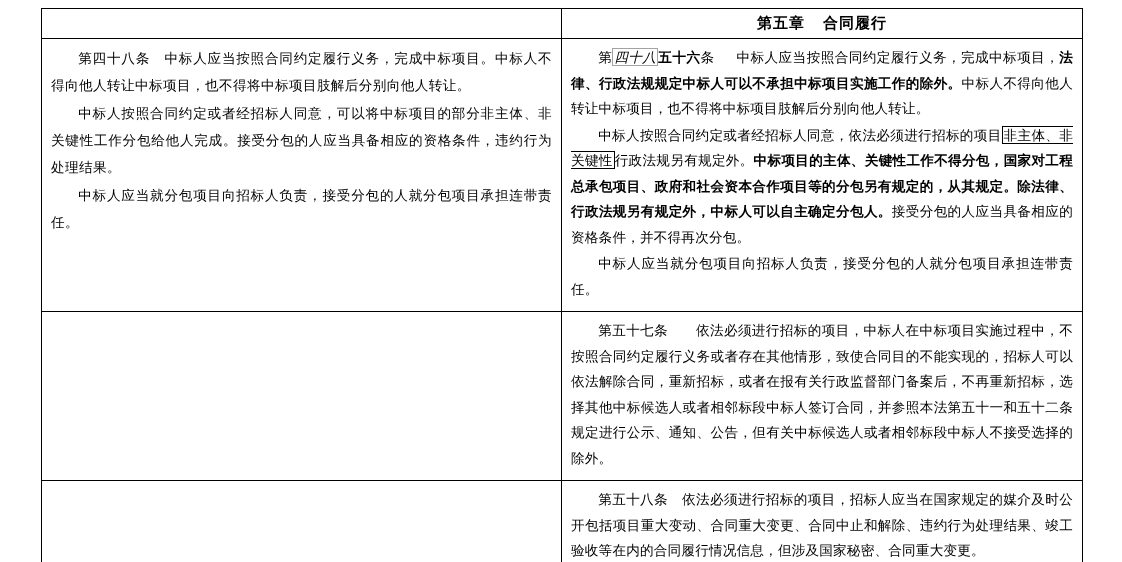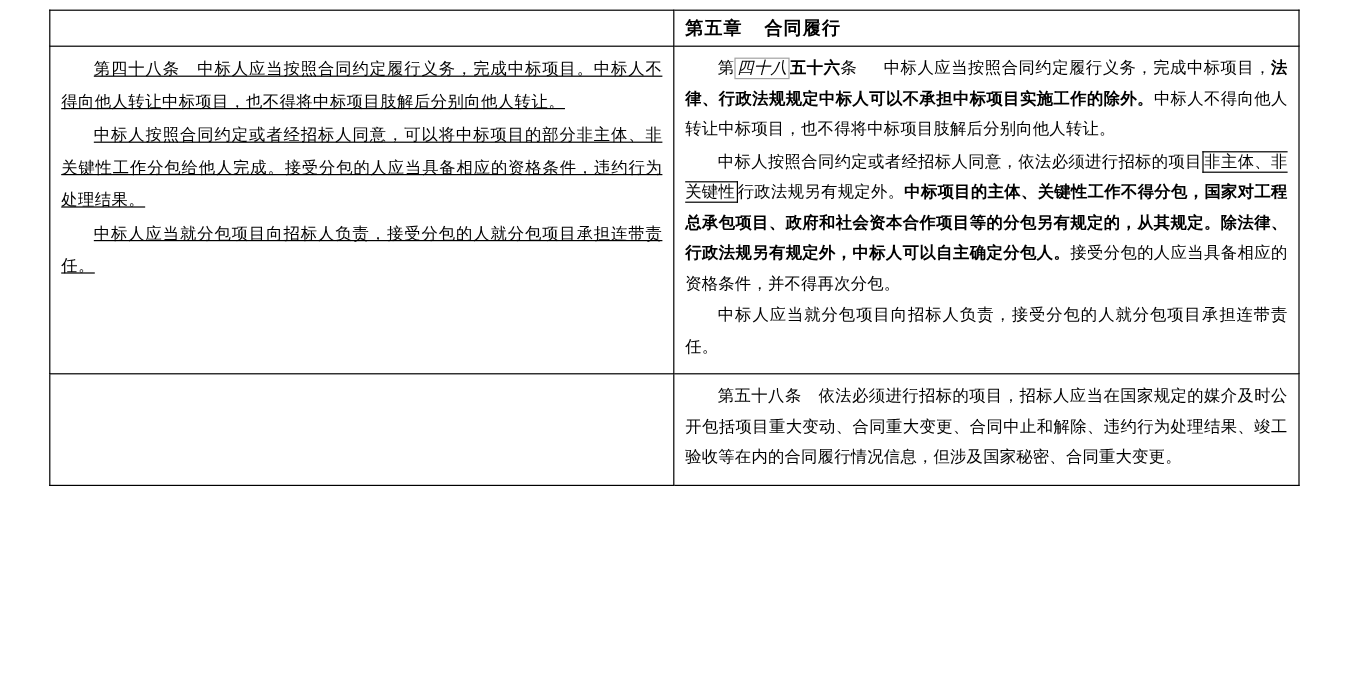--- a/index.html
+++ b/index.html
@@ -30,21 +30,21 @@
   }
   table.doc-table td {
     border: 1px solid #000000;
     vertical-align: top;
     padding: 6px 9px 8px 9px;
   }
   col.left-col { width: 520px; }
   col.right-col { width: 521px; }
 
   .chapter-head {
-    text-align: left;
+    text-align: center;
     font-family: "DejaVu Sans", sans-serif;
     font-weight: bold;
     font-size: 15px;
     letter-spacing: 1px;
     padding-top: 5px !important;
     padding-bottom: 5px !important;
   }
   .chapter-head .gap { display: inline-block; width: 18px; }
 
   .blank-cell { height: 1px; }
@@ -58,21 +58,20 @@
     font-family: "DejaVu Serif", serif;
   }
   p.para.indent { text-indent: 2em; }
 
   
   .left-cell p.para {
     font-family: "DejaVu Serif", serif;
     font-size: 13.6px;
     line-height: 27px;
     letter-spacing: 0.4px;
-    text-decoration: underline;
   }
 
   
   .right-cell p.para {
     font-family: "DejaVu Sans", sans-serif;
     font-size: 13.6px;
     line-height: 25.5px;
     letter-spacing: 0.2px;
   }
   .bold {
@@ -113,20 +112,26 @@
           <p class="para indent">中标人按照合同约定或者经招标人同意，可以将中标项目的部分非主体、非关键性工作分包给他人完成。接受分包的人应当具备相应的资格条件，违约行为处理结果。</p>
           <p class="para indent">中标人应当就分包项目向招标人负责，接受分包的人就分包项目承担连带责任。</p>
         </td>
         <td class="right-cell">
           <p class="para indent"><span>第</span><span class="boxed-strike">四十八</span><span class="bold">五十六</span><span>条</span><span class="sp"></span><span>中标人应当按照合同约定履行义务，完成中标项目，</span><span class="bold">法律、行政法规规定中标人可以不承担中标项目实施工作的除外。</span><span>中标人不得向他人转让中标项目，也不得将中标项目肢解后分别向他人转让。</span></p>
           <p class="para indent"><span>中标人按照合同约定或者经招标人同意，依法必须进行招标的项目</span><span class="boxed">非主体、非关键性</span><span>行政法规另有规定外。</span><span class="bold">中标项目的主体、关键性工作不得分包，国家对工程总承包项目、政府和社会资本合作项目等的分包另有规定的，从其规定。除法律、行政法规另有规定外，中标人可以自主确定分包人。</span><span>接受分包的人应当具备相应的资格条件，并不得再次分包。</span></p>
           <p class="para indent">中标人应当就分包项目向招标人负责，接受分包的人就分包项目承担连带责任。</p>
         </td>
       </tr>
 
+      <tr>
+        <td class="left-cell"></td>
+        <td class="right-cell">
+          <p class="para indent">第五十七条　　依法必须进行招标的项目，中标人在中标项目实施过程中，不按照合同约定履行义务或者存在其他情形，致使合同目的不能实现的，招标人可以依法解除合同，重新招标，或者在报有关行政监督部门备案后，不再重新招标，选择其他中标候选人或者相邻标段中标人签订合同，并参照本法第五十一和五十二条规定进行公示、通知、公告，但有关中标候选人或者相邻标段中标人不接受选择的除外。</p>
+        </td>
+      </tr>
 
       <tr>
         <td class="left-cell"></td>
         <td class="right-cell">
           <p class="para indent">第五十八条　依法必须进行招标的项目，招标人应当在国家规定的媒介及时公开包括项目重大变动、合同重大变更、合同中止和解除、违约行为处理结果、竣工验收等在内的合同履行情况信息，但涉及国家秘密、合同重大变更。</p>
         </td>
       </tr>
     </tbody>
   </table>
 </div>

